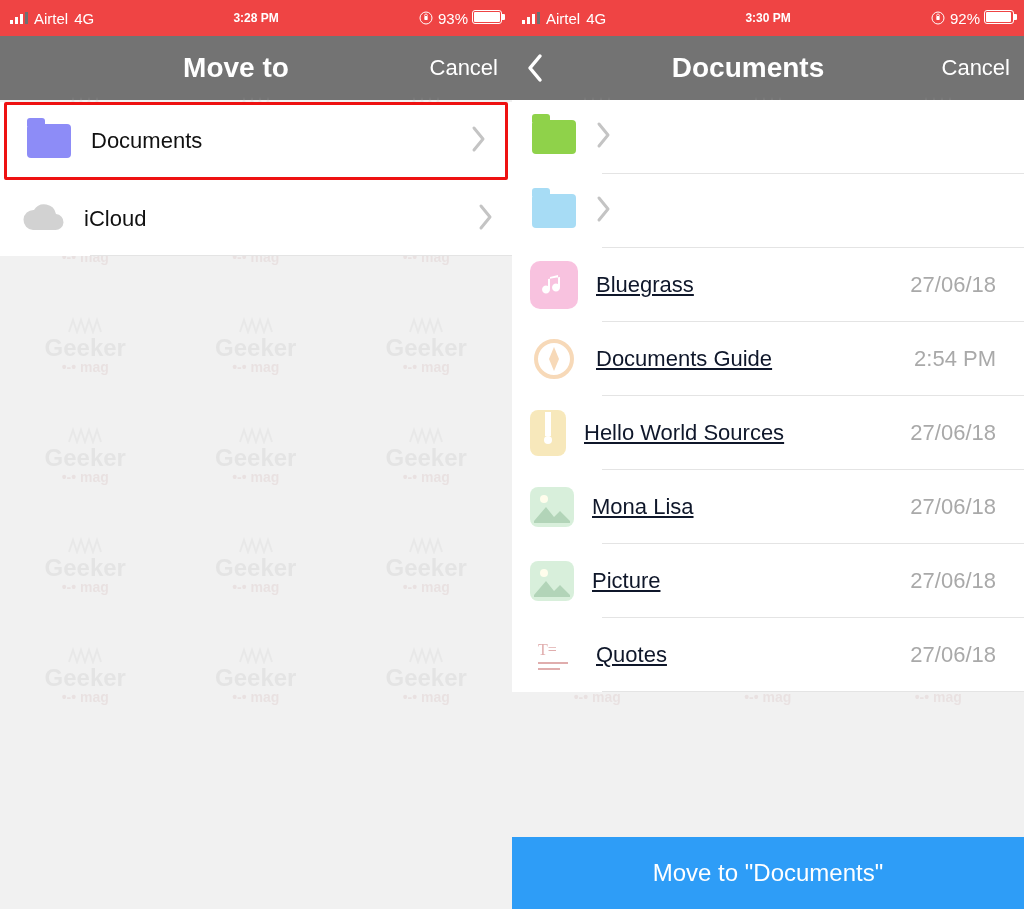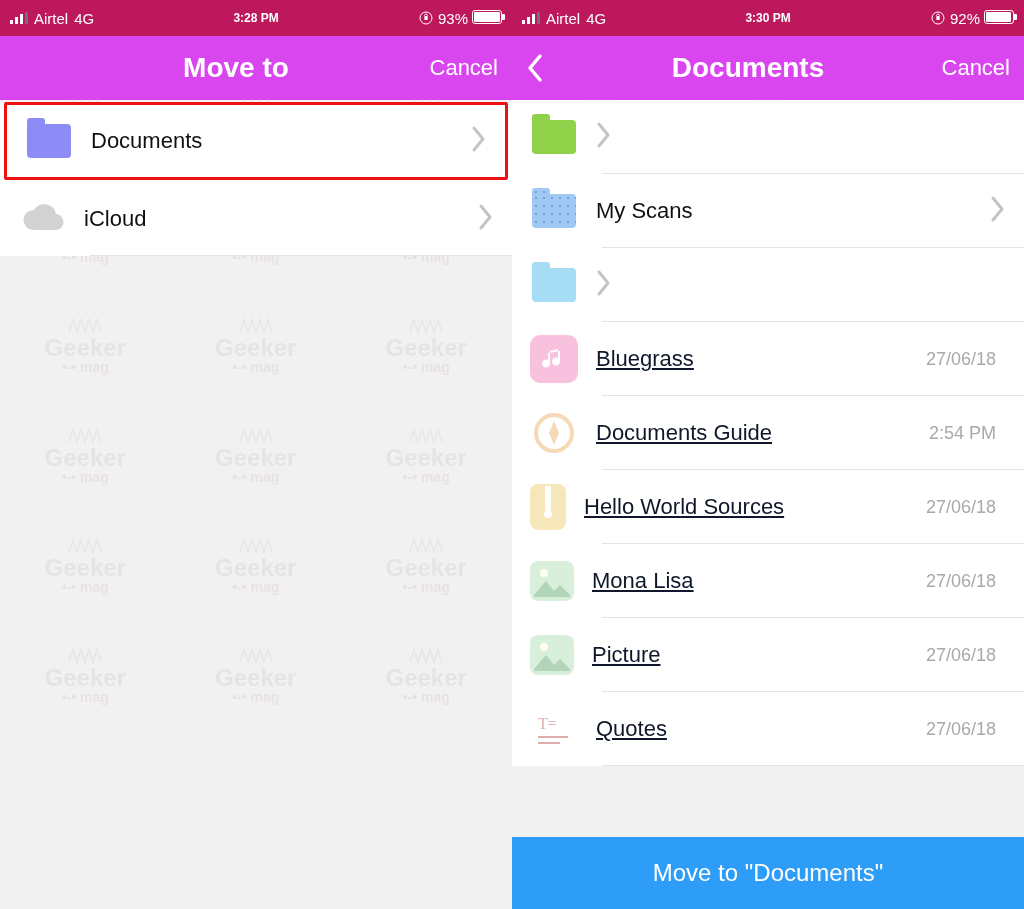--- a/index.html
+++ b/index.html
@@ -6,44 +6,44 @@
   html, body { width: 1024px; height: 909px; font-family: -apple-system, "Helvetica Neue", Arial, sans-serif; background:#fff; }
   body { display:flex; }
   .phone { flex:1 1 50%; height:909px; position:relative; overflow:hidden; background:#f1f1f1; }
   .phone + .phone { border-left:0; }
   
   .wm { position:absolute; inset:0; pointer-events:none; opacity:0.14; display:flex; flex-wrap:wrap; align-content:flex-start; padding-top:70px;}
   .wm span { width:33.3%; height:110px; display:flex; flex-direction:column; align-items:center; justify-content:center; font-weight:700; color:#9a9a9a; font-size:24px; line-height:1;}
   .wm span b { display:block; font-size:14px; color:#b88; font-weight:700; }
   .wm svg { margin-bottom:2px;}
   
-  .status { height:36px; background:#be185d; color:#fff; display:flex; align-items:center; padding:0 10px; font-size:15px; font-weight:500; }
+  .status { height:36px; background:#ef4444; color:#fff; display:flex; align-items:center; padding:0 10px; font-size:15px; font-weight:500; }
   .status .left { display:flex; align-items:center; gap:6px; }
   .status .center { flex:1; text-align:center; font-weight:600; font-size:12px; }
   .status .right { display:flex; align-items:flex-start; gap:4px; }
   .sigbars { display:inline-flex; gap:2px; align-items:flex-end; height:12px;}
   .sigbars i { width:3px; background:#fff; display:inline-block;}
   .sigbars i:nth-child(1){height:4px;} .sigbars i:nth-child(2){height:7px;} .sigbars i:nth-child(3){height:10px;} .sigbars i:nth-child(4){height:12px; background:#6e7072;}
   .battery { display:inline-block; width:30px; height:14px; border:1.5px solid #fff; border-radius:3px; position:relative;}
   .battery::after{content:""; position:absolute; right:-4px; top:3px; width:3px; height:6px; background:#fff; border-radius:0 1px 1px 0;}
   .battery .fill{ position:absolute; left:1px; top:1px; bottom:1px; width:92%; background:#fff; border-radius:1px;}
   .lockrot { width:16px; height:16px; }
   
-  .nav { height:64px; background:#d946ef; color:#fff; display:flex; align-items:center; padding:0 14px; }
+  .nav { height:64px; background:#737373; color:#fff; display:flex; align-items:center; padding:0 14px; }
   .nav .back { width:40px; display:flex; align-items:center;}
   .nav .title { flex:1; text-align:center; font-size:28px; font-weight:600;}
   .nav .cancel { font-size:22px; font-weight:400; text-align:right; min-width:80px;}
   
   .list { background:#fff; }
   .row { display:flex; align-items:center; height:74px; padding:0 18px; position:relative; }
   .row.selrow { border:3px solid #e11; margin:2px 4px; border-radius:2px; background:#fff; height:78px;}
   .row .sep { position:absolute; left:90px; right:0; bottom:0; height:1px; background:#e4e4e4;}
   .row .icon { width:48px; height:48px; margin-right:18px; display:flex; align-items:center; justify-content:center; border-radius:8px;}
   .row .label { flex:1; font-size:22px; color:#111; font-weight:400;}
-  .row .meta { font-size:18px; color:#a9a9a9; margin-right:10px;}
+  .row .meta { font-size:22px; color:#a9a9a9; margin-right:10px;}
   .row .chev { width:16px; height:28px; }
   .row.dim .label { color:#0f172a;text-decoration:underline; }
   .row.dim .icon { opacity:0.6; }
   
   .folder { width:44px; height:34px; border-radius:4px; position:relative; }
   .folder::before{ content:""; position:absolute; top:-6px; left:0; width:18px; height:8px; border-radius:3px 3px 0 0; background:inherit;}
   
   .action { position:absolute; left:0; right:0; bottom:0; height:72px; background:#2e9df7; color:#fff; display:flex; align-items:center; justify-content:center; font-size:24px; font-weight:400;}
   .listwrap { position:relative; height:calc(909px - 36px - 64px); overflow:hidden;}
   .listwrap.withaction { height:calc(909px - 36px - 64px);}
@@ -260,30 +260,20 @@
           <div class="icon">
             <div class="folder" style="background: rgb(143, 210, 74);"></div>
           </div>
           <span><svg class="chev" viewBox="0 0 16 28">
               <path d="M3 3l9 11-9 11" stroke="#c4c4c4" stroke-width="3" fill="none" stroke-linecap="round" stroke-linejoin="round"></path>
             </svg></span>
           <div class="sep"></div>
         </div>
         <div class="row">
           <div class="icon">
-            <div class="folder" style="background: radial-gradient(rgb(111, 163, 216) 1.5px, transparent 1.5px) 0% 0% / 8px 8px rgb(159, 200, 245);"></div>
-          </div>
-          <div class="label">My Scans</div>
-          <span><svg class="chev" viewBox="0 0 16 28">
-              <path d="M3 3l9 11-9 11" stroke="#c4c4c4" stroke-width="3" fill="none" stroke-linecap="round" stroke-linejoin="round"></path>
-            </svg></span>
-          <div class="sep"></div>
-        </div>
-        <div class="row">
-          <div class="icon">
             <div class="folder" style="background: rgb(167, 220, 245);"></div>
           </div>
           <span><svg class="chev" viewBox="0 0 16 28">
               <path d="M3 3l9 11-9 11" stroke="#c4c4c4" stroke-width="3" fill="none" stroke-linecap="round" stroke-linejoin="round"></path>
             </svg></span>
           <div class="sep"></div>
         </div>
         <div class="row dim">
           <div class="icon" style="background: rgb(245, 154, 203); border-radius: 10px;">
             <svg width="28" height="28" viewBox="0 0 28 28">

